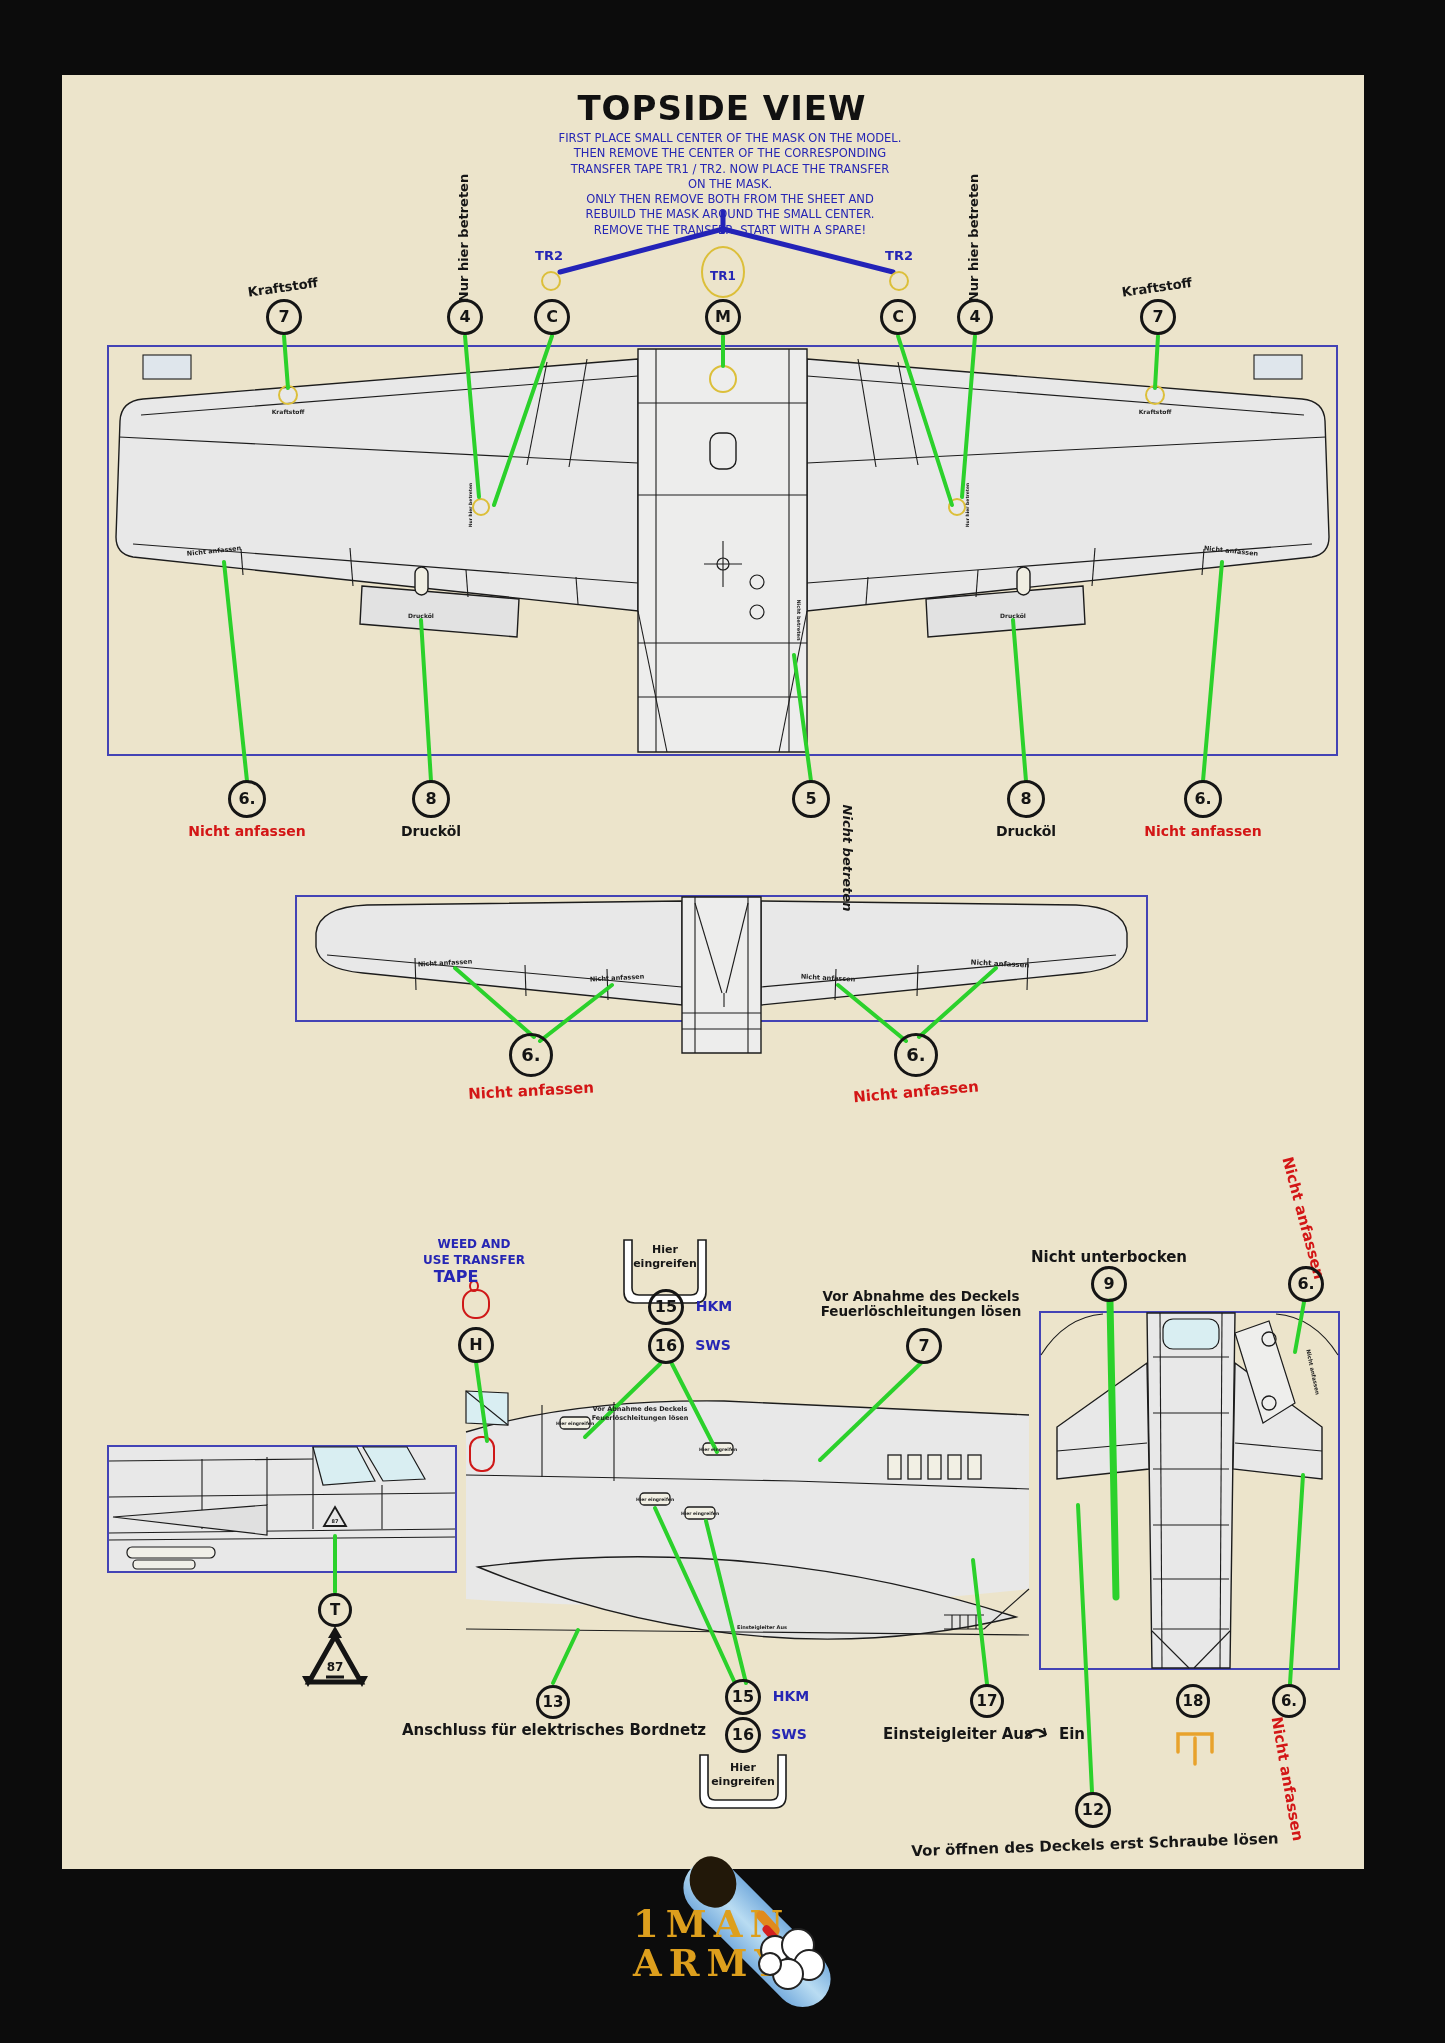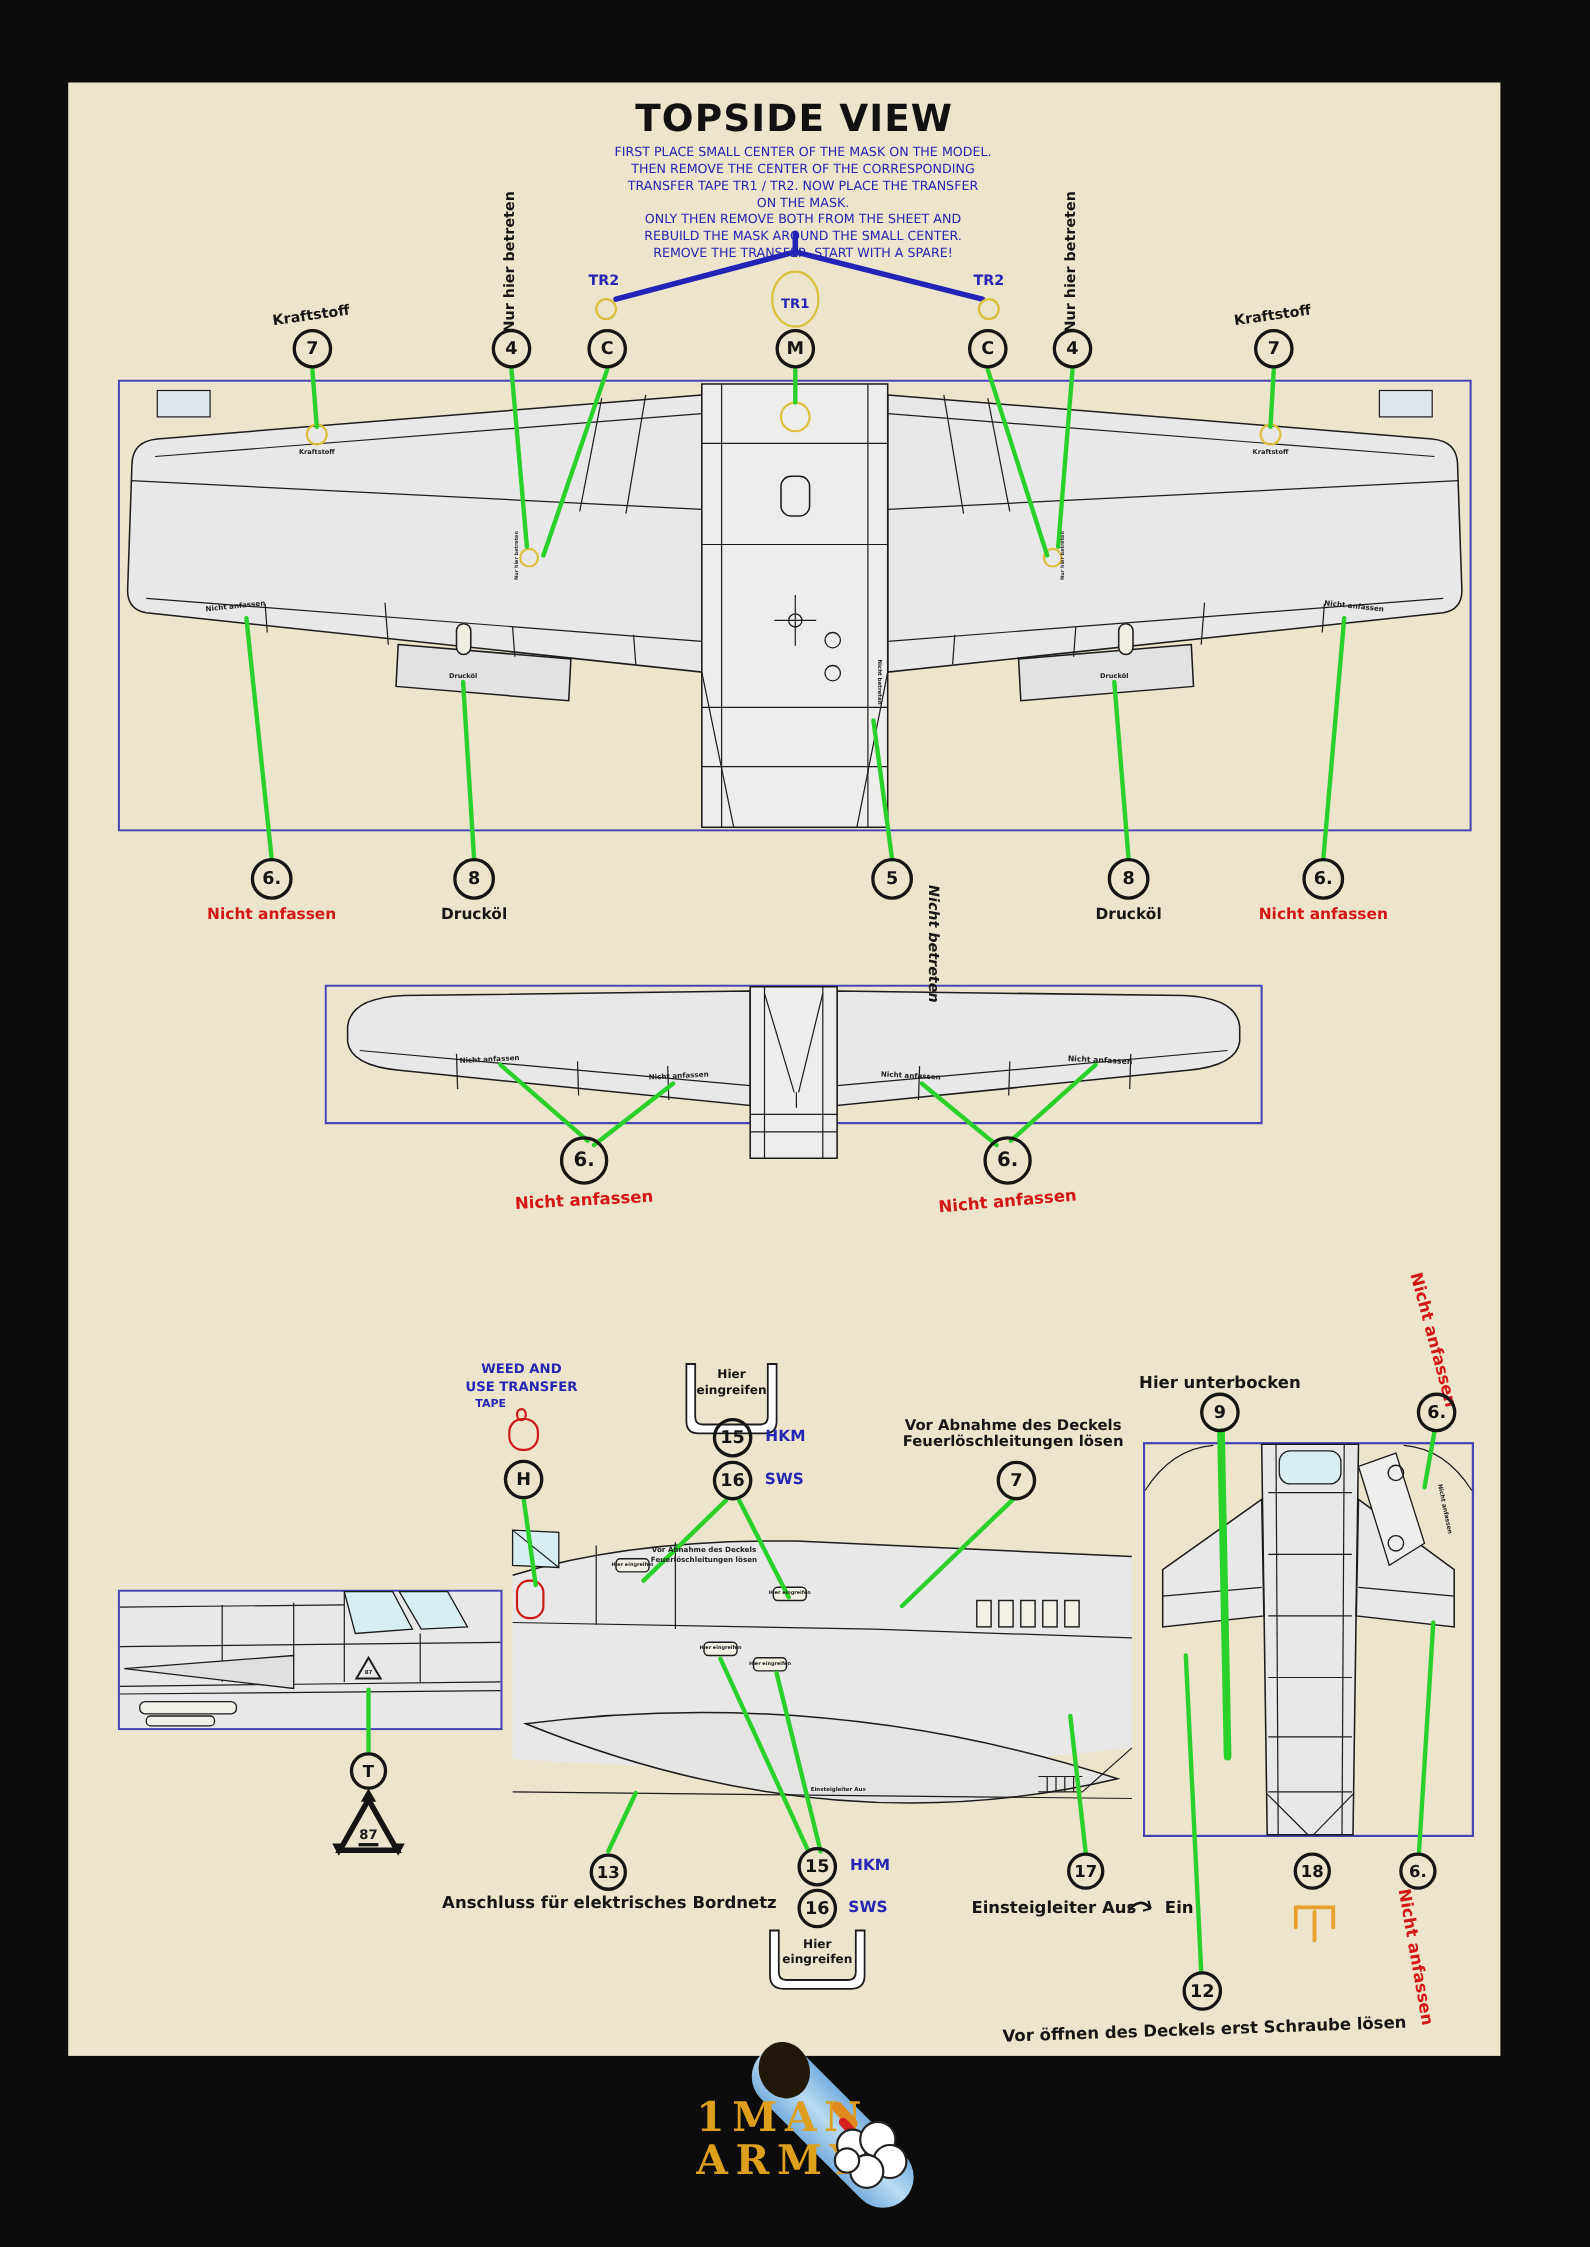--- a/index.html
+++ b/index.html
@@ -323,36 +323,36 @@
   <div class="tinyl red" style="left:1000px;top:964px;font-size:7px;font-weight:800;transform:translate(-50%,-50%) rotate(3deg)">Nicht anfassen</div>
 
   <div class="badge" style="left:531px;top:1055px;width:44px;height:44px;font-size:18px">6.</div>
   <div class="badge" style="left:916px;top:1055px;width:44px;height:44px;font-size:18px">6.</div>
   <div class="lbl red" style="left:531px;top:1091px;font-size:15px;transform:translate(-50%,-50%) rotate(-3deg)">Nicht anfassen</div>
   <div class="lbl red" style="left:916px;top:1092px;font-size:15px;transform:translate(-50%,-50%) rotate(-5deg)">Nicht anfassen</div>
 
 
   <div class="lbl blue" style="left:474px;top:1245px;font-size:12px">WEED AND</div>
   <div class="lbl blue" style="left:474px;top:1261px;font-size:12px">USE TRANSFER</div>
-  <div class="lbl blue" style="left:446px;top:1277px;font-size:10px">TAPE</div>
+  <div class="lbl blue" style="left:456px;top:1277px;font-size:16px">TAPE</div>
 
   <div class="lbl" style="left:665px;top:1250px;font-size:11px">Hier</div>
   <div class="lbl" style="left:665px;top:1264px;font-size:11px">eingreifen</div>
 
   <div class="badge" style="left:476px;top:1345px">H</div>
   <div class="badge" style="left:666px;top:1307px">15</div>
   <div class="lbl blue" style="left:714px;top:1307px;font-size:14px">HKM</div>
   <div class="badge" style="left:666px;top:1346px">16</div>
   <div class="lbl blue" style="left:713px;top:1346px;font-size:14px">SWS</div>
 
   <div class="lbl" style="left:921px;top:1296px;font-size:13.5px">Vor Abnahme des Deckels</div>
   <div class="lbl" style="left:921px;top:1311px;font-size:13.5px">Feuerlöschleitungen lösen</div>
   <div class="badge" style="left:924px;top:1346px">7</div>
 
-  <div class="lbl" style="left:1109px;top:1257px;font-size:15px">Hier unterbocken</div>
+  <div class="lbl" style="left:1109px;top:1257px;font-size:15px">Nicht unterbocken</div>
   <div class="badge" style="left:1109px;top:1284px">9</div>
 
   <div class="lbl red" style="left:1303px;top:1218px;font-size:15px;transform:translate(-50%,-50%) rotate(75deg)">Nicht anfassen</div>
   <div class="badge" style="left:1306px;top:1284px">6.</div>
 
   <div class="tinyl" style="left:640px;top:1409px;font-size:6.5px">Vor Abnahme des Deckels</div>
   <div class="tinyl" style="left:640px;top:1418px;font-size:6.5px">Feuerlöschleitungen lösen</div>
   <div class="tinyl" style="left:575px;top:1423px;font-size:4.5px">Hier eingreifen</div>
   <div class="tinyl" style="left:718px;top:1449px;font-size:4.5px">Hier eingreifen</div>
   <div class="tinyl" style="left:655px;top:1499px;font-size:4.5px">Hier eingreifen</div>

